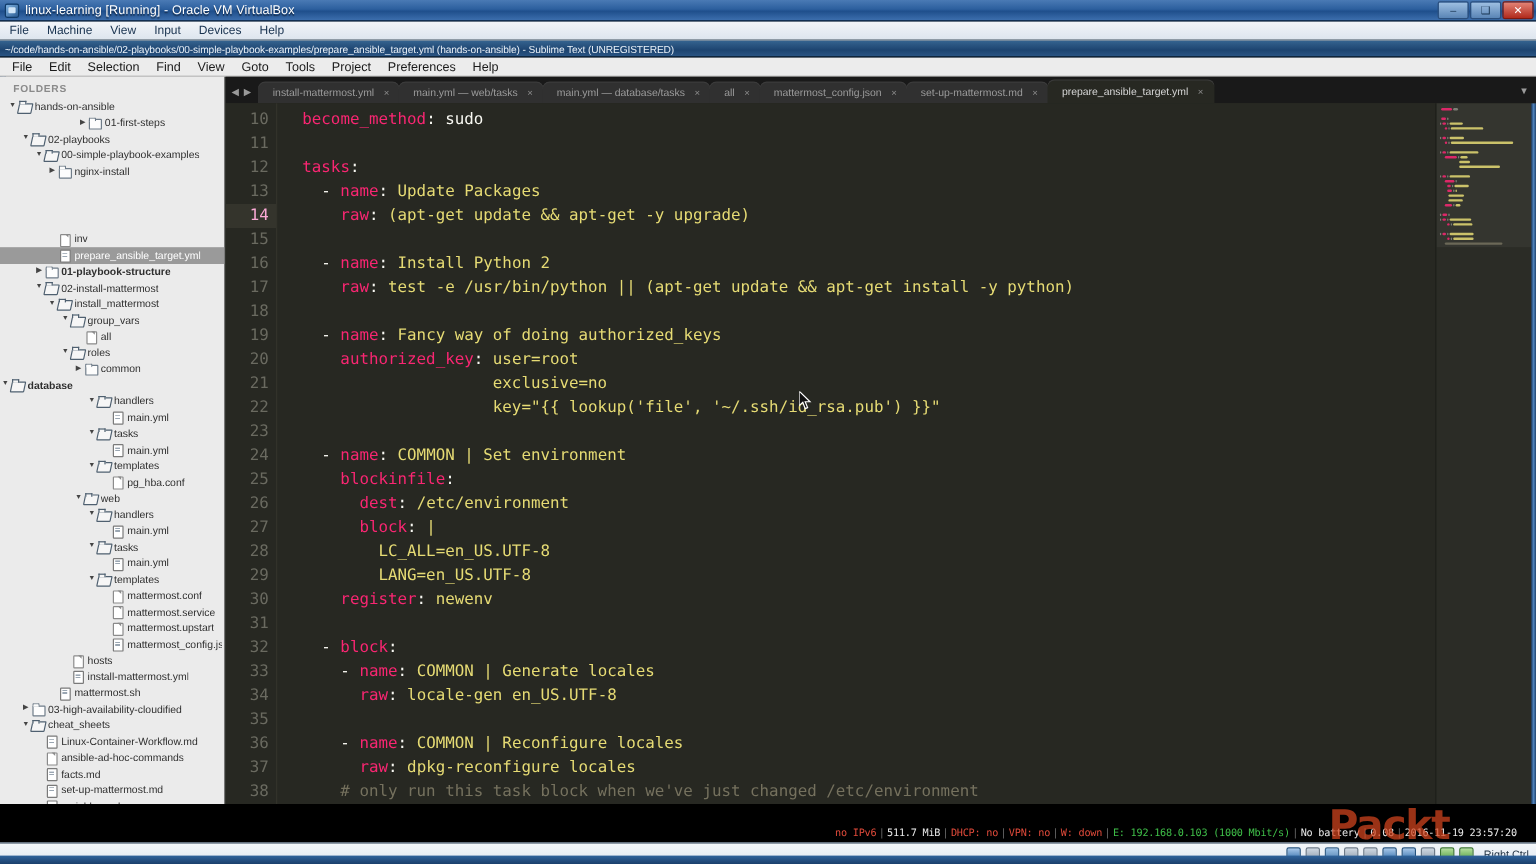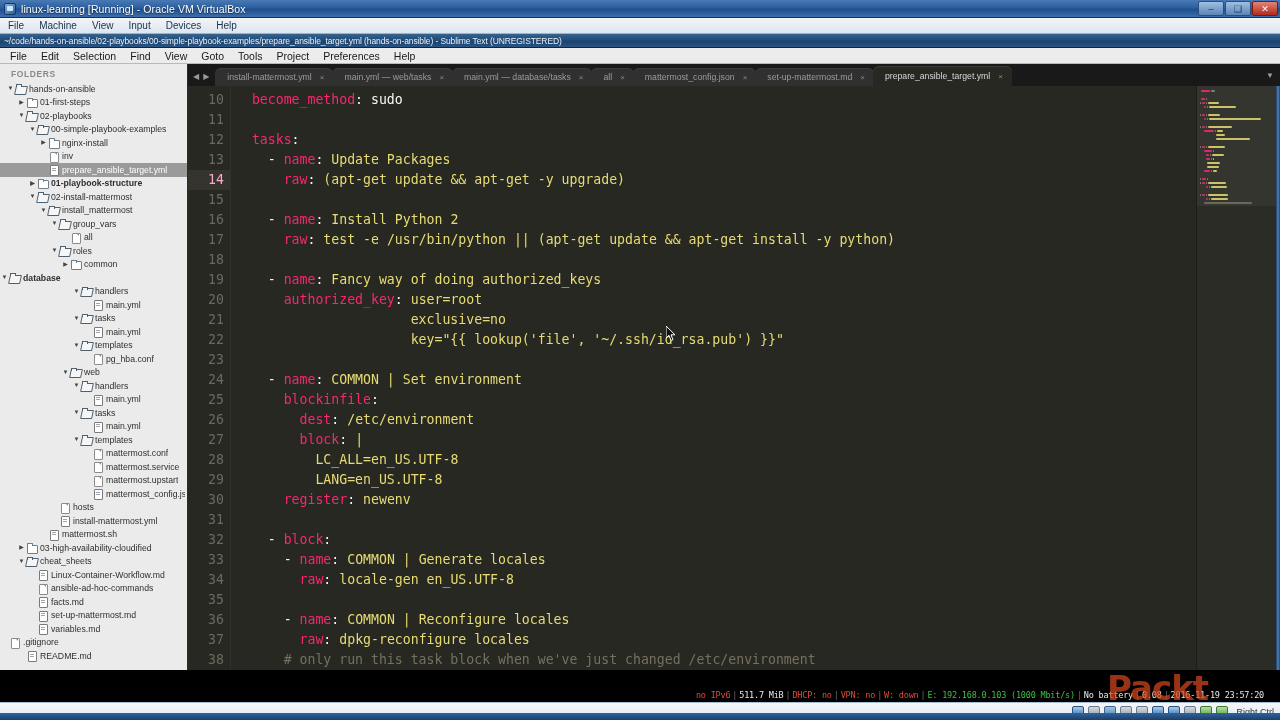--- a/index.html
+++ b/index.html
@@ -322,41 +322,41 @@
 
   <div class="sb-leftbar"></div>
   <div class="sidebar">
     <div class="sb-header">FOLDERS</div>
     <div id="sb-list">
         <div class="sb-row" style="padding-left: 6px;">
           <span class="arrow">▼</span>
           <span class="ic folderopen"></span>
           <span class="sb-label">hands-on-ansible</span>
         </div>
-        <div class="sb-row" style="padding-left: 17px;">
+        <div class="sb-row" style="padding-left: 17px; justify-content: center;">
           <span class="arrow">▶</span>
           <span class="ic folder"></span>
           <span class="sb-label">01-first-steps</span>
         </div>
         <div class="sb-row" style="padding-left: 17px;">
           <span class="arrow">▼</span>
           <span class="ic folderopen"></span>
           <span class="sb-label">02-playbooks</span>
         </div>
         <div class="sb-row" style="padding-left: 28px;">
           <span class="arrow">▼</span>
           <span class="ic folderopen"></span>
           <span class="sb-label">00-simple-playbook-examples</span>
         </div>
         <div class="sb-row" style="padding-left: 39px;">
           <span class="arrow">▶</span>
           <span class="ic folder"></span>
           <span class="sb-label">nginx-install</span>
         </div>
-        <div class="sb-row" style="padding-left: 39px;">
+        <div class="sb-row" style="padding-left: 39px; margin-top: 43px;">
           <span class="arrow none">·</span>
           <span class="ic file"></span>
           <span class="sb-label">inv</span>
         </div>
         <div class="sb-row selected" style="padding-left: 39px;">
           <span class="arrow none">·</span>
           <span class="ic codefile"></span>
           <span class="sb-label">prepare_ansible_target.yml</span>
         </div>
         <div class="sb-row" style="padding-left: 28px; font-weight: bold;">

